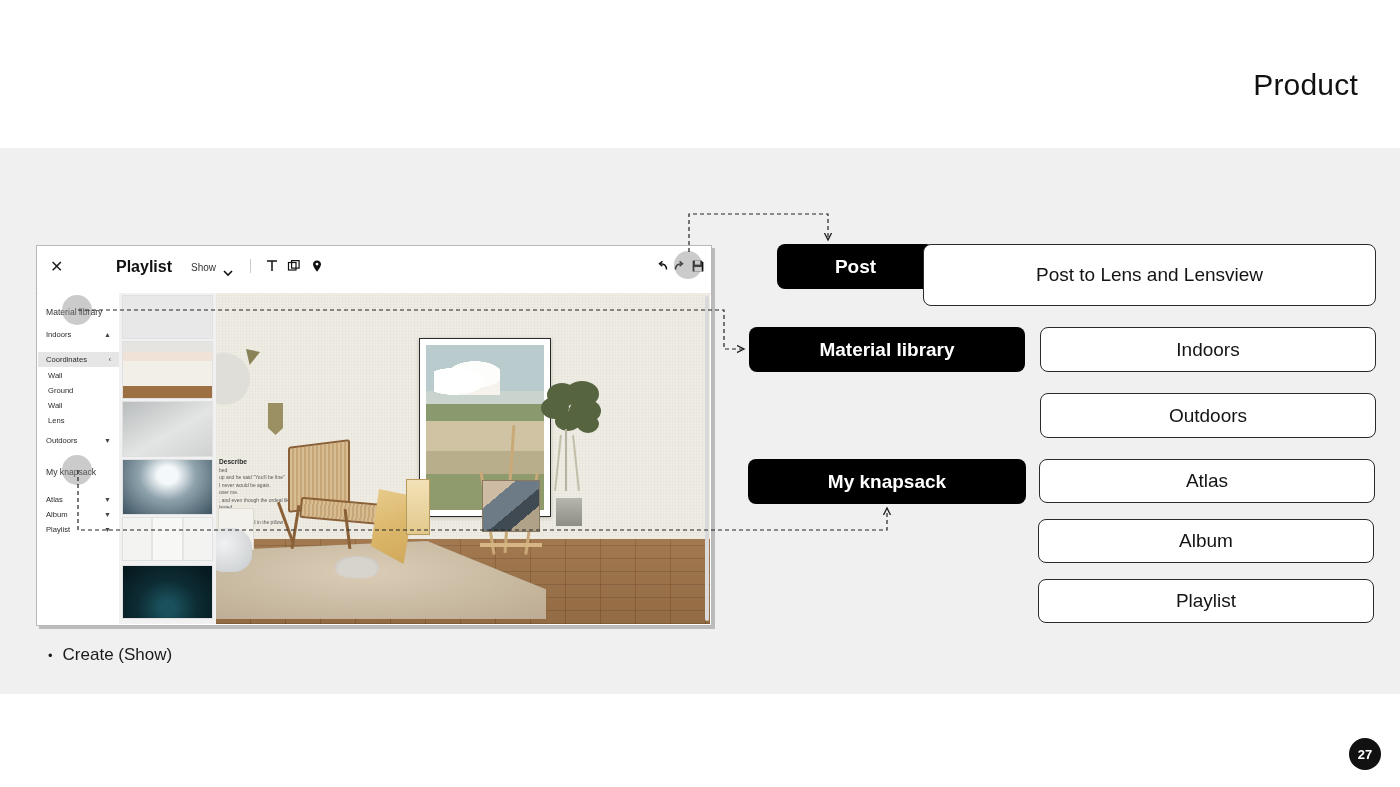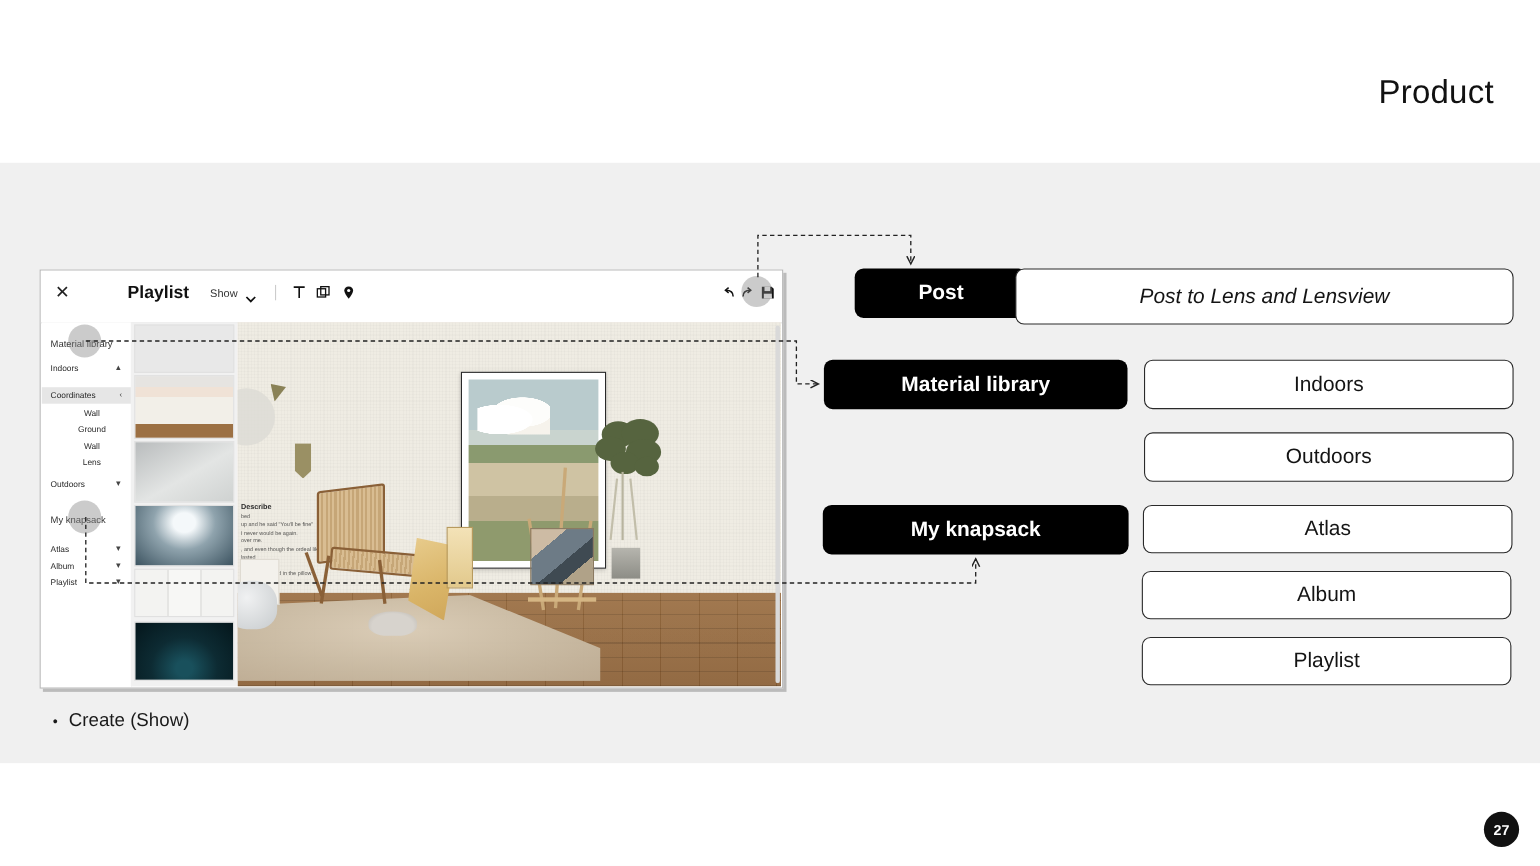--- a/index.html
+++ b/index.html
@@ -55,21 +55,21 @@
     border-right:1px solid #ececec;font-size:7.6px;color:#2a2a2a;
   }
   .sb-head{position:absolute;left:8px;font-size:8.6px;color:#333;white-space:nowrap;}
   .sb-row{
     position:absolute;left:0;width:81px;height:15px;
     display:flex;align-items:center;padding-left:8px;box-sizing:border-box;
     white-space:nowrap;
   }
   .sb-row.sel{background:#e6e6e6;}
   .sb-row .arw{position:absolute;right:8px;font-size:7px;color:#444;}
-  .sb-sub{padding-left:10px;justify-content:center;}
+  .sb-sub{padding-left:10px;}
 
   
   #thumbs{
     position:absolute;left:82px;top:47px;width:97px;height:331px;
     background:#f1f1f1;overflow:hidden;
   }
   .thumb{position:absolute;left:3px;width:91px;border:1px solid #e0e0e0;box-sizing:border-box;}
 
   
   #canvas{
@@ -342,21 +342,21 @@
     <div id="win-scroll"></div>
   </div>
 
   <div class="tap" style="left:62px;top:295px;width:30px;height:30px;"></div>
   <div class="tap" style="left:62px;top:455px;width:30px;height:30px;"></div>
   <div class="tap" style="left:674px;top:251px;width:28px;height:28px;"></div>
 
   <div class="btn btn-dark" style="left:749px;top:244px;width:157px;height:45px;margin-left:28px;">
     <span>Post</span>
   </div>
-  <div class="btn btn-light" style="left:923px;top:244px;width:453px;height:51px;font-style:italic;">
+  <div class="btn btn-light" style="left:923px;top:244px;width:453px;height:62px;">
     <span>Post to Lens and Lensview</span>
   </div>
 
   <div class="btn btn-dark" style="left:749px;top:327px;width:276px;height:45px;">
     <span>Material library</span>
   </div>
   <div class="btn btn-light" style="left:1040px;top:327px;width:336px;height:45px;">
     <span>Indoors</span>
   </div>
   <div class="btn btn-light" style="left:1040px;top:393px;width:336px;height:45px;">

